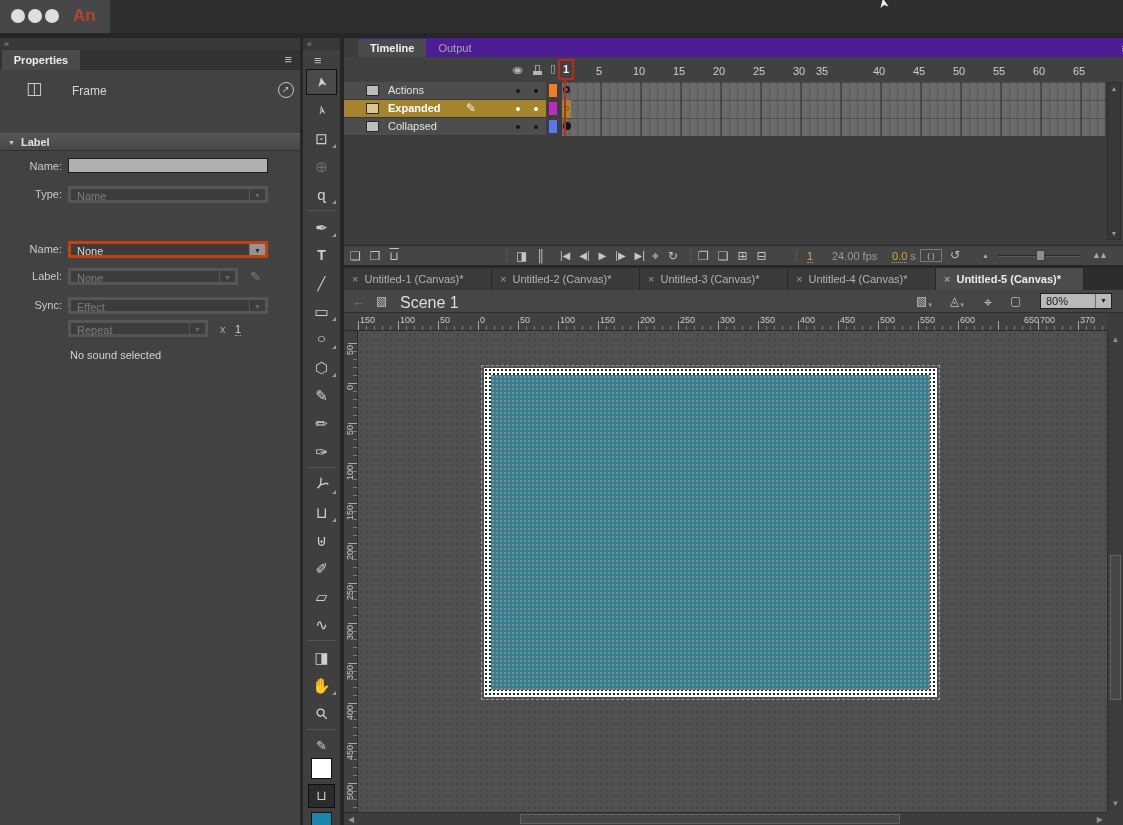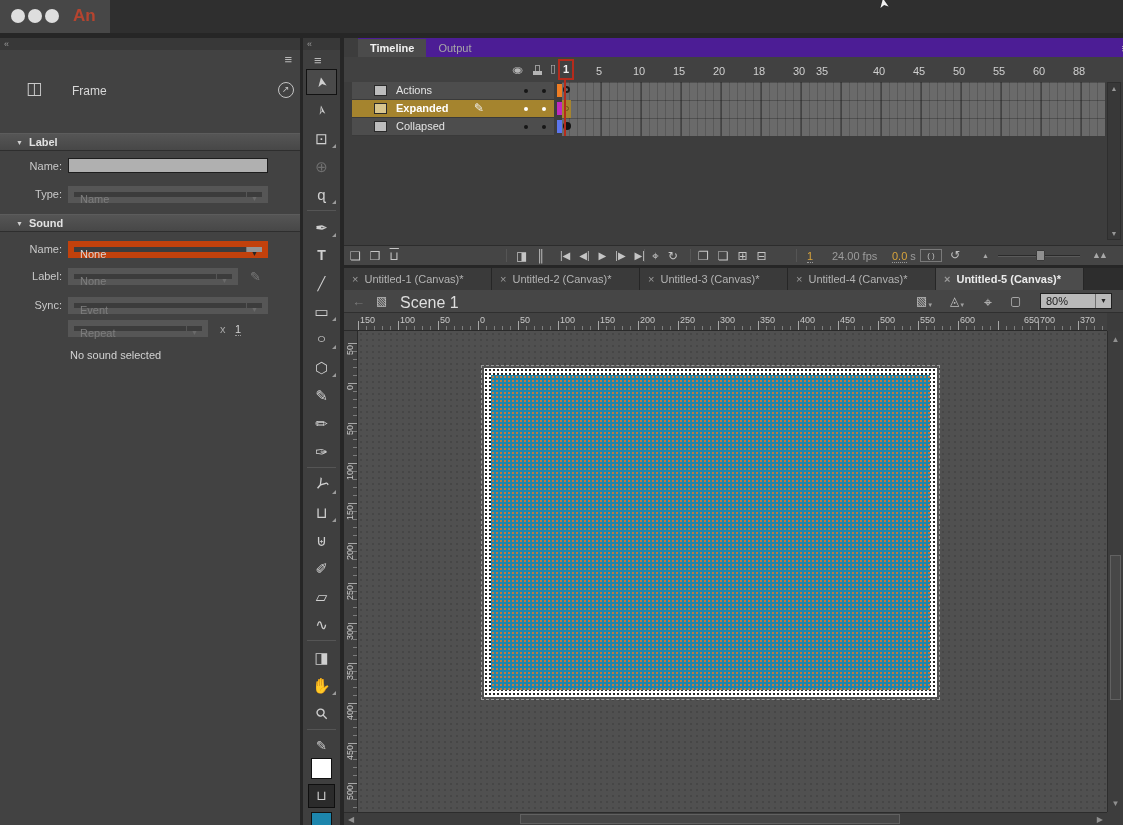--- a/index.html
+++ b/index.html
@@ -9,25 +9,25 @@
 
 #titlebar{position:absolute;left:0;top:0;width:1123px;height:33px;background:#2f2f2f}
 #titlebar .light-strip{position:absolute;left:0;top:0;width:110px;height:33px;background:#474747}
 .traffic{position:absolute;top:9px;width:14px;height:14px;border-radius:50%;background:#dedede}
 #app-logo{position:absolute;left:73px;top:6px;color:#b5442f;font-size:17px;font-weight:bold}
 #mouse-cursor{position:absolute;left:878px;top:-4px;color:#f0f0f0;font-size:13px;transform:rotate(-100deg);text-shadow:0 0 1px #000;z-index:50}
 
 
 .mini-bar{position:absolute;left:0;top:0;right:0;height:12px;background:#383838;color:#9a9a9a;font-size:9px;line-height:12px;padding:0 4px}
 .menu-glyph{position:absolute;color:#b8b8b8;font-size:13px;line-height:13px}
-.sec-header{position:absolute;left:0;right:0;height:18px;background:linear-gradient(#555,#474747);border-top:1px solid #5c5c5c;border-bottom:1px solid #2e2e2e;color:#e2e2e2;font-size:11px;font-weight:bold;line-height:16px;padding-left:16px}
+.sec-header{position:absolute;left:0;right:0;height:18px;background:linear-gradient(#555,#474747);border-top:1px solid #5c5c5c;border-bottom:1px solid #2e2e2e;color:#e2e2e2;font-size:11px;font-weight:bold;line-height:16px;padding-left:8px}
 .sec-header::before{content:"▼";font-size:7px;color:#cfcfcf;margin-right:6px;position:relative;top:-1px}
 .prop-label{position:absolute;width:62px;text-align:right;color:#c9c9c9;font-size:11px}
 .text-input{position:absolute;height:15px;background:#b0b0b0;border:1px solid #1d1d1d;width:200px;font-size:11px;padding:0 3px}
-.dropdown{position:absolute;height:17px;border:6px solid #c2410c;background:#3c3c3c;color:#d6d6d6;font-size:11px}
+.dropdown{position:absolute;height:17px;border:3px solid #c2410c;background:#3c3c3c;color:#d6d6d6;font-size:11px}
 .dropdown .val{display:block;padding-left:6px;line-height:15px;white-space:nowrap;overflow:hidden}
 .dropdown .arrow{position:absolute;right:0;top:0;width:16px;height:100%;border-left:1px solid #787878;background:#949494}
 .dropdown .arrow::after{content:"▼";position:absolute;left:4px;top:3px;font-size:7px;color:#252525}
 .dropdown.disabled{border-color:#565656;color:#7d7d7d}
 .dropdown.disabled .arrow{background:transparent;border-left-color:#565656}
 .dropdown.disabled .arrow::after{color:#6a6a6a}
 .hot{border-bottom:1px dotted #9a9a9a}
 
 
 #properties-panel{position:absolute;left:0;top:38px;width:300px;height:787px;background:#424242}
@@ -81,21 +81,21 @@
 .ttab.active{background:#4b4b4b;color:#f2f2f2;font-weight:bold}
 #tl-menu{right:8px;top:4px}
 #tl-header{position:absolute;left:0;top:19px;width:100%;height:25px;background:#414141}
 .col-icon{position:absolute;top:5px;color:#b5b5b5;font-size:11px}
 .eye-g{display:inline-block;transform:scaleY(.72);font-size:13px}
 .lock-g{display:inline-block;font-size:9px;line-height:6px;border-bottom:4px solid #b5b5b5;padding:0 1px}
 #playhead-box{position:absolute;left:214px;top:2px;width:16px;height:21px;border:2px solid #b52b1c;color:#f0f0f0;font-size:11px;font-weight:bold;text-align:center;line-height:17px}
 #playhead-line{position:absolute;left:220px;top:42px;width:2px;height:56px;background:#b52b1c;z-index:6}
 #frame-numbers span{position:absolute;top:8px;width:24px;text-align:center;font-size:11px;color:#cfcfcf}
 #tick-strip{position:absolute;left:218px;top:38px;width:543px;height:4px;background:repeating-linear-gradient(90deg,#8a8a8a 0 1px,transparent 1px 8px)}
-.trow{position:absolute;left:8px;width:202px;height:18px;background:#4d4d4d;border-bottom:1px solid #3a3a3a}
+.trow{position:absolute;left:0;width:202px;height:18px;background:#4d4d4d;border-bottom:1px solid #3a3a3a}
 .trow.selected{background:#a5842e}
 .layer-page{position:absolute;left:22px;top:3px;width:13px;height:11px;background:#bdbdbd;border:1px solid #2a2a2a}
 .trow.selected .layer-page{background:#d9c68e}
 .layer-name{position:absolute;left:44px;top:2px;font-size:11px;color:#e3e3e3;white-space:nowrap}
 .trow.selected .layer-name{color:#fff;font-weight:bold}
 .layer-pencil{position:absolute;left:122px;top:1px;color:#f2f2f2;font-size:12px}
 .layer-dot{position:absolute;top:7px;width:4px;height:4px;border-radius:50%;background:#161616}
 .trow.selected .layer-dot{background:#fff}
 .layer-swatch{position:absolute;left:205px;top:2px;width:8px;height:13px}
 #frame-grid{position:absolute;left:218px;top:44px;width:543px;height:54px;background-color:#6a6a6a;
@@ -182,50 +182,52 @@
   <span class="traffic" style="left:28px" data-name="minimize-window-icon"></span>
   <span class="traffic" style="left:45px" data-name="zoom-window-icon"></span>
   <div id="app-logo" data-name="app-logo">An</div>
   <span id="mouse-cursor" data-name="mouse-cursor-icon">➤</span>
 </div>
 
 <div id="properties-panel" data-name="properties-panel">
   <div class="mini-bar" data-name="properties-collapse-bar">
     <span data-name="collapse-panel-icon">«</span>
   </div>
+  <div id="prop-tab-bar" data-name="properties-tab-bar">
+    <div id="prop-tab" data-name="tab-properties">Properties</div>
+  </div>
   <span id="prop-menu" class="menu-glyph" data-name="panel-menu-icon">≡</span>
 
   <span id="frame-icon" data-name="frame-icon">◫</span>
   <span id="object-type" data-name="selected-object-type">Frame</span>
   <span id="goto-icon" data-name="help-circle-arrow-icon"></span>
 
   <div id="label-header" class="sec-header" data-name="section-header-label">Label</div>
   <span id="lbl-name" class="prop-label" data-name="label-name-label">Name:</span>
   <input id="inp-name" class="text-input" data-name="label-name-input" value="" style="">
   <span id="lbl-type" class="prop-label" data-name="label-type-label">Type:</span>
   <div id="dd-type" class="dropdown disabled" data-name="label-type-dropdown">
     <span class="val" data-name="label-type-value">Name</span>
     <span class="arrow" data-name="chevron-down-icon"></span>
   </div>
 
-  <div id="sound-header" class="sec-header" data-name="section-header-sound">Sound</div>
   <span id="lbl-sname" class="prop-label" data-name="sound-name-label">Name:</span>
   <div id="dd-sname" class="dropdown" data-name="sound-name-dropdown">
     <span class="val" data-name="sound-name-value">None</span>
     <span class="arrow" data-name="chevron-down-icon"></span>
   </div>
   <span id="lbl-effect" class="prop-label" data-name="sound-effect-label">Label:</span>
   <div id="dd-effect" class="dropdown disabled" data-name="sound-effect-dropdown">
     <span class="val" data-name="sound-effect-value">None</span>
     <span class="arrow" data-name="chevron-down-icon"></span>
   </div>
   <span id="effect-pencil" data-name="edit-effect-pencil-icon">✎</span>
   <span id="lbl-sync" class="prop-label" data-name="sound-sync-label">Sync:</span>
   <div id="dd-sync" class="dropdown disabled" data-name="sound-sync-dropdown">
-    <span class="val" data-name="sound-sync-value">Event</span>
+    <span class="val" data-name="sound-sync-value">Effect</span>
     <span class="arrow" data-name="chevron-down-icon"></span>
   </div>
   <div id="dd-repeat" class="dropdown disabled" data-name="sound-repeat-dropdown">
     <span class="val" data-name="sound-repeat-value">Repeat</span>
     <span class="arrow" data-name="chevron-down-icon"></span>
   </div>
   <span id="mult-x" data-name="repeat-multiplier-label">x</span>
   <span id="mult-val" class="hot" data-name="repeat-count-hot-text">1</span>
   <div id="sound-status" data-name="sound-status-text">No sound selected</div>
 </div>
@@ -324,29 +326,29 @@
   <div id="tl-header" data-name="timeline-header">
     <span class="col-icon" style="left:168px" data-name="visibility-column-icon"><span class="eye-g" id="eye-glyph">◉</span></span>
     <span class="col-icon" style="left:189px;top:4px" data-name="lock-column-icon"><span class="lock-g" id="lock-glyph">⊓</span></span>
     <span class="col-icon" style="left:206px" data-name="outline-column-icon"><span id="outline-glyph">▯</span></span>
     <div id="playhead-box" data-name="playhead">1</div>
     <div id="frame-numbers" data-name="timeline-frame-ruler">
         <span data-name="frame-number" style="left: 243px;">5</span>
         <span data-name="frame-number" style="left: 283px;">10</span>
         <span data-name="frame-number" style="left: 323px;">15</span>
         <span data-name="frame-number" style="left: 363px;">20</span>
-        <span data-name="frame-number" style="left: 403px;">18</span>
+        <span data-name="frame-number" style="left: 403px;">25</span>
         <span data-name="frame-number" style="left: 443px;">30</span>
         <span data-name="frame-number" style="left: 466px;">35</span>
         <span data-name="frame-number" style="left: 523px;">40</span>
         <span data-name="frame-number" style="left: 563px;">45</span>
         <span data-name="frame-number" style="left: 603px;">50</span>
         <span data-name="frame-number" style="left: 643px;">55</span>
         <span data-name="frame-number" style="left: 683px;">60</span>
-        <span data-name="frame-number" style="left: 723px;">88</span>
+        <span data-name="frame-number" style="left: 723px;">65</span>
       </div>
     <div id="tick-strip" data-name="timeline-ruler-ticks"></div>
   </div>
   <div id="layer-rows" data-name="layer-list">
       <div class="trow" data-name="layer-row-actions" style="top: 44px;">
         <span class="layer-page" data-name="layer-icon"></span>
         <span class="layer-name" data-name="layer-name">Actions</span>
         <span class="layer-dot" data-name="layer-toggle-dot" style="left: 172px;"></span>
         <span class="layer-dot" data-name="layer-toggle-dot" style="left: 190px;"></span>
         <span class="layer-swatch" data-name="layer-color-swatch" style="background: rgb(238, 125, 35);"></span>

